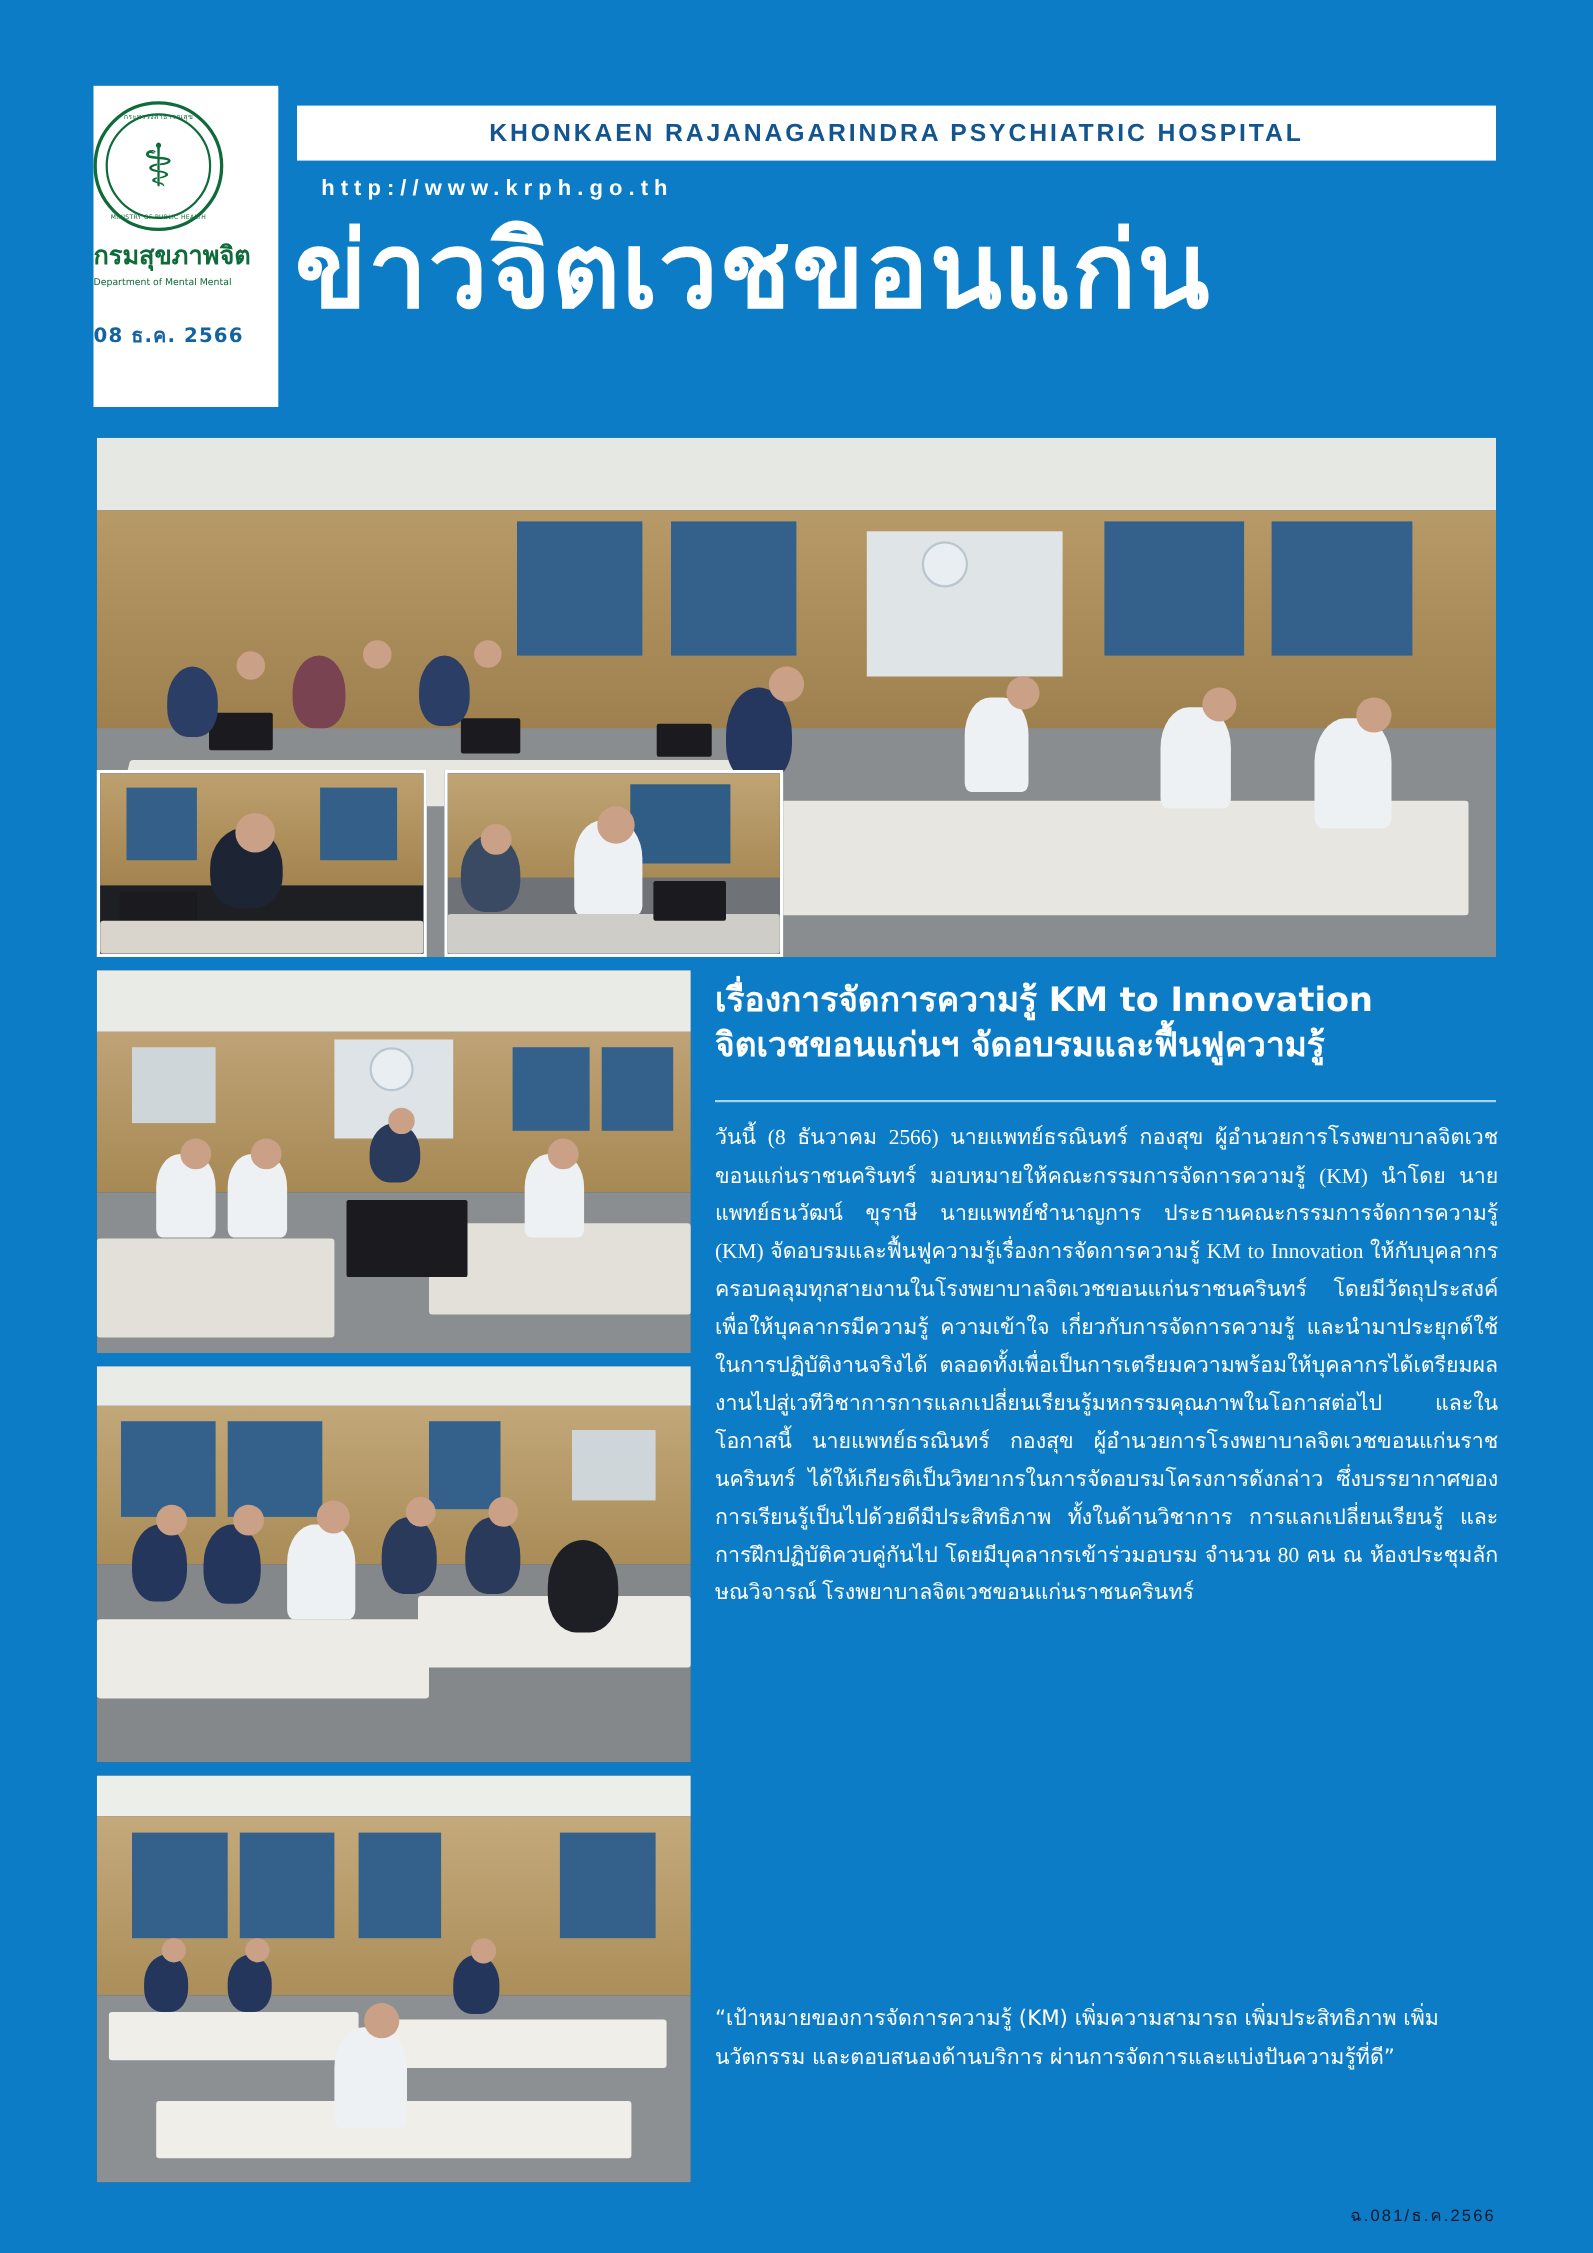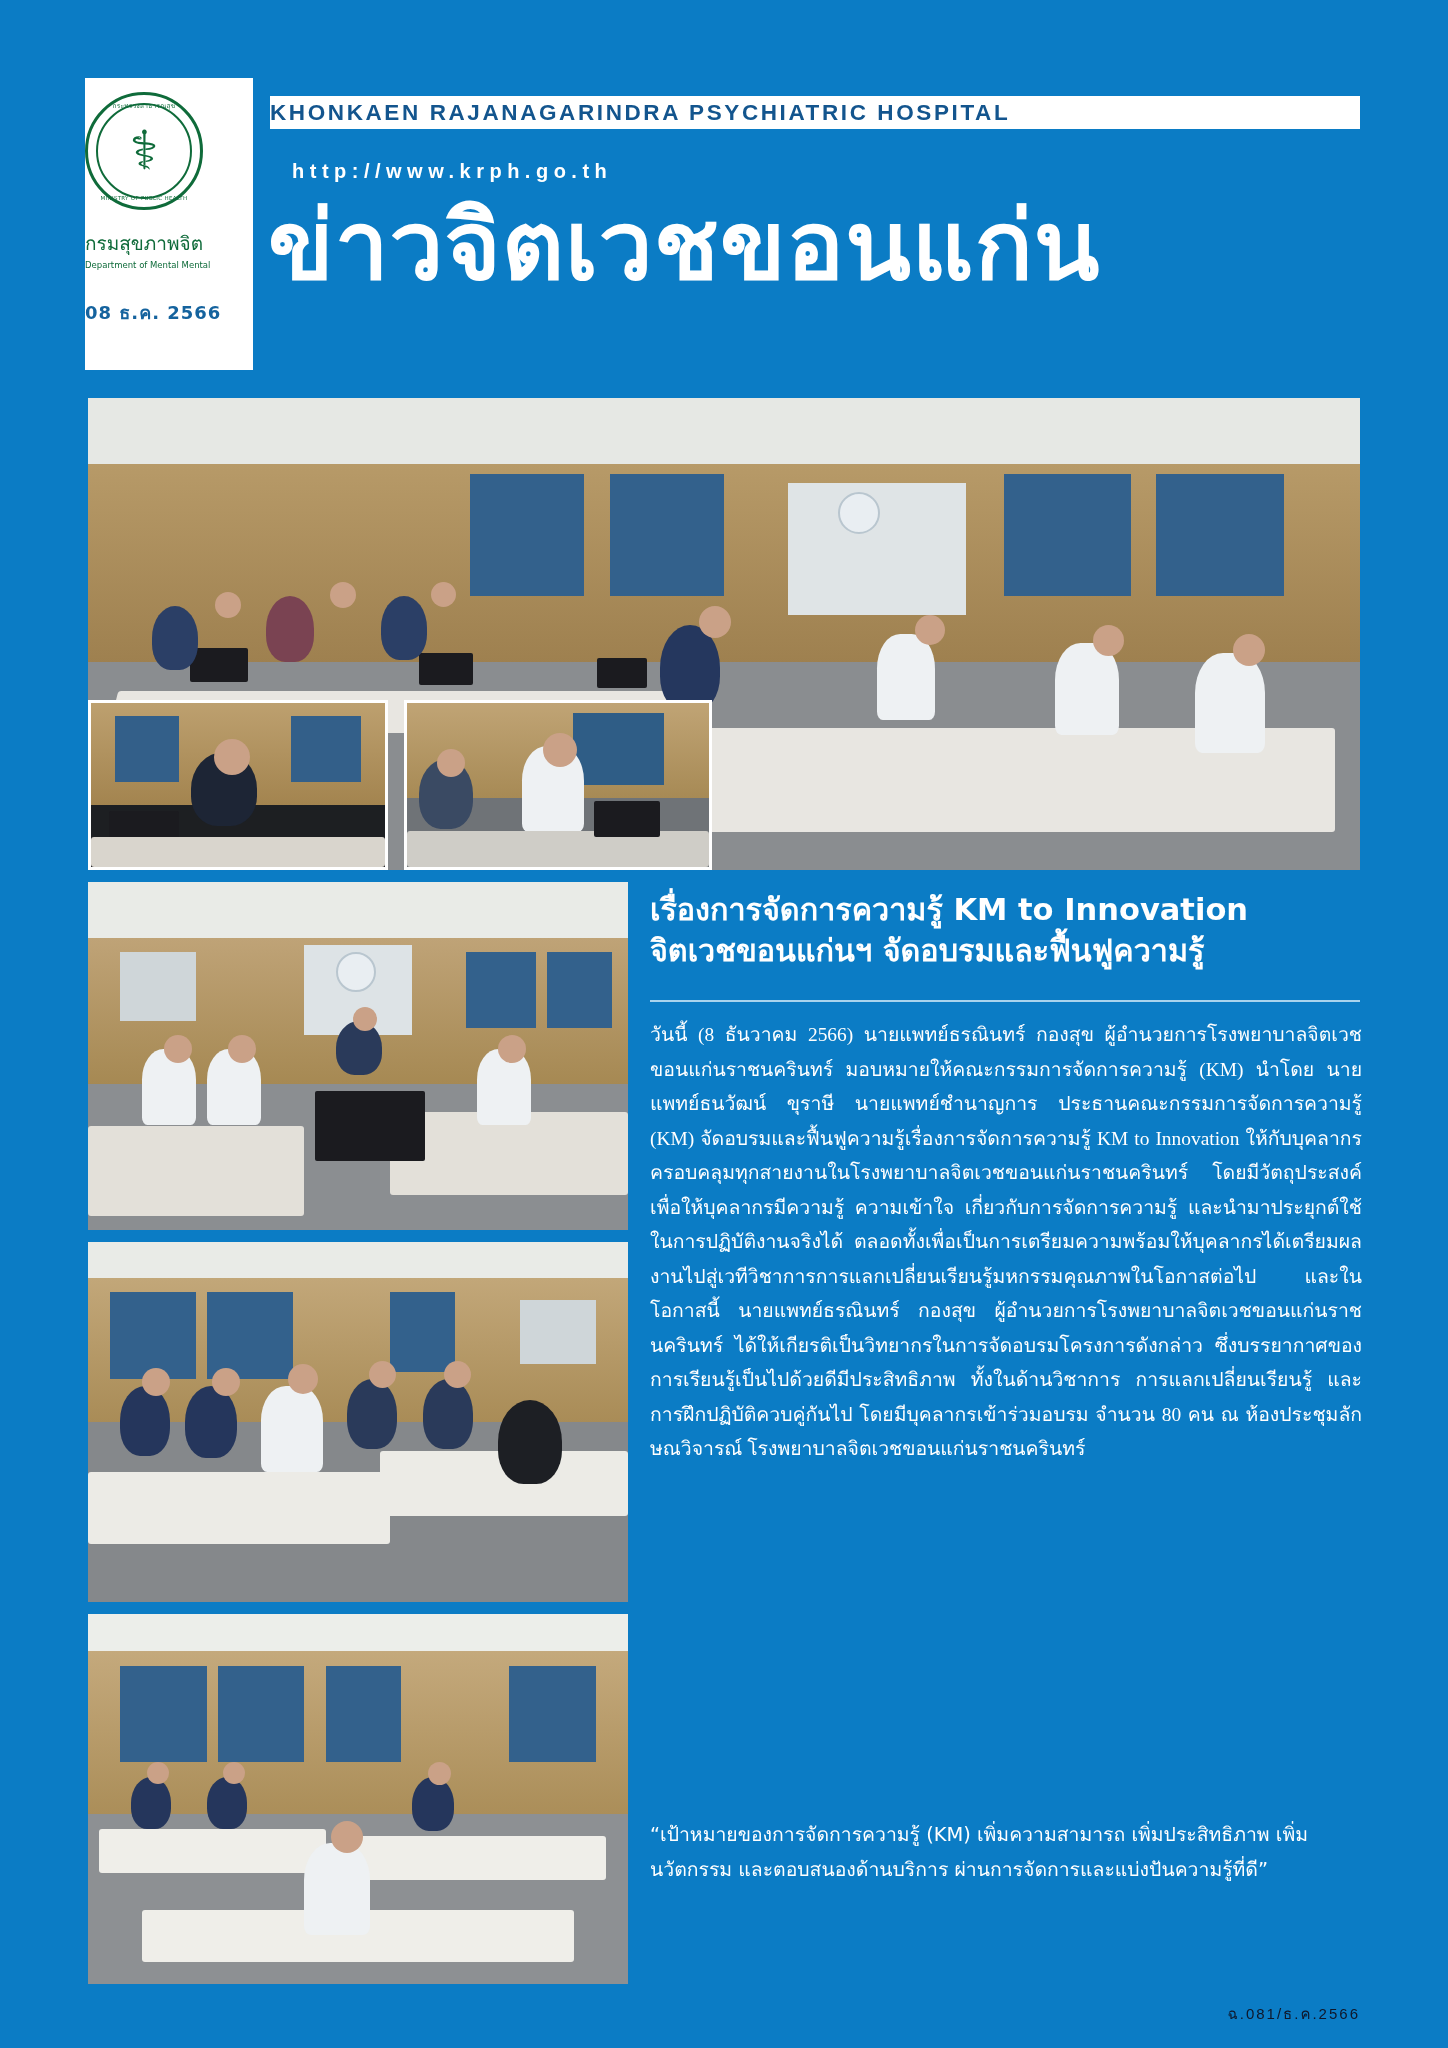--- a/index.html
+++ b/index.html
@@ -63,46 +63,47 @@
     position: absolute;
     left: 0; right: 0;
     text-align: center;
     font-size: 6.5px;
     color: #0f6b3a;
     letter-spacing: 0.3px;
   }
   .logo-emblem .ring-text-top { top: 6px; }
   .logo-emblem .ring-text-bottom { bottom: 6px; font-size: 5.5px; }
   .logo-thai {
-    margin-top: 18px;
-    font-size: 19px;
+    margin-top: 4px;
+    font-size: 23px;
     color: #0f6b3a;
-    font-weight: normal;
+    font-weight: bold;
   }
   .logo-eng {
     font-size: 8.5px;
     color: #0f6b3a;
     margin-top: 2px;
   }
   .logo-date {
     margin-top: 28px;
     font-size: 18px;
     color: #15639e;
     font-weight: bold;
     letter-spacing: 1px;
   }
 
   .hospital-bar {
     position: absolute;
     left: 270px; top: 96px;
     width: 1090px;
-    height: 33px;
+    height: 50px;
     background: #ffffff;
     display: flex;
     align-items: center;
+    justify-content: center;
   }
   .hospital-bar span {
     font-family: "Liberation Sans", sans-serif;
     font-weight: bold;
     font-size: 22.5px;
     letter-spacing: 2.6px;
     color: #13558e;
   }
   .url-line {
     position: absolute;

